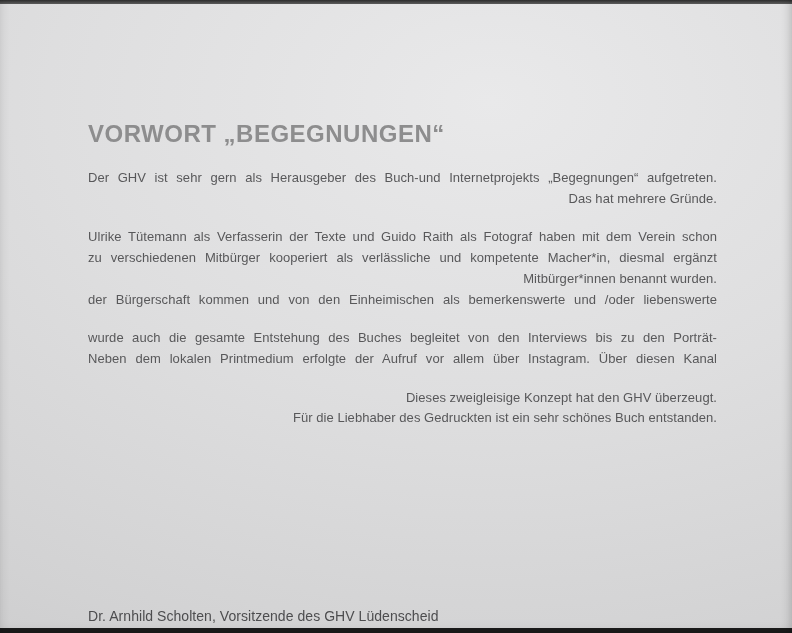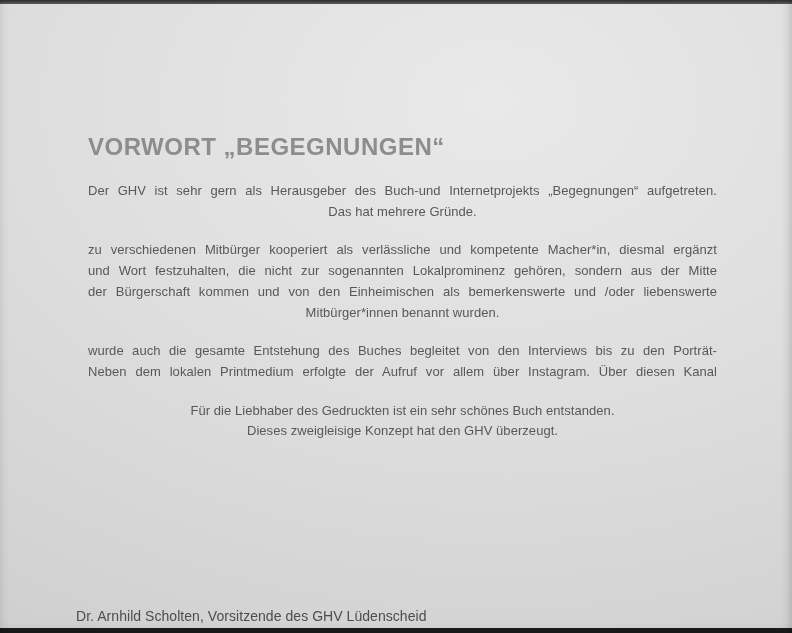--- a/index.html
+++ b/index.html
@@ -31,21 +31,21 @@
   }
   .edge-bottom {
     position: absolute;
     bottom: 0; left: 0; right: 0;
     height: 5px;
     background: #1c1c1c;
   }
   .content {
     position: absolute;
     left: 88px;
-    top: 133px;
+    top: 120px;
     width: 641px;
   }
   h1.title {
     margin: 0;
     font-size: 24px;
     line-height: 28px;
     font-weight: bold;
     color: #8d8d8e;
     letter-spacing: 0.5px;
   }
@@ -54,29 +54,29 @@
     color: #58585a;
     font-size: 13px;
     letter-spacing: 0.05px;
   }
   .body-text p {
     margin: 0 12px 18px 0;
   }
   .ln {
     display: block;
     line-height: 20.7px;
-    text-align: center;
+    text-align: right;
   }
   .ln.j {
     text-align: justify;
     text-align-last: justify;
   }
   .signature {
     position: absolute;
-    left: 76px;
+    left: 88px;
     bottom: 8px;
     font-size: 14px;
     line-height: 17px;
     color: #4d4d4f;
     letter-spacing: 0.05px;
   }
 </style>
 </head>
 <body>
 
@@ -85,34 +85,34 @@
 <main class="content">
   <h1 class="title">VORWORT „BEGEGNUNGEN“</h1>
 
   <div class="body-text">
     <p>
       <span class="ln j">Der GHV ist sehr gern als Herausgeber des Buch-und Internetprojekts  „Begegnungen“ aufgetreten.</span>
       <span class="ln">Das hat mehrere Gründe.</span>
     </p>
 
     <p>
+      <span class="ln j">Ulrike Tütemann als Verfasserin der Texte und Guido Raith als Fotograf haben mit dem Verein schon</span>
       <span class="ln j">zu verschiedenen Mitbürger kooperiert als verlässliche und kompetente  Macher*in, diesmal ergänzt</span>
-      <span class="ln j">und Wort festzuhalten, die nicht zur sogenannten Lokalprominenz gehören, sondern aus der Mitte</span>
+      <span class="ln">Mitbürger*innen benannt wurden.</span>
       <span class="ln j">der Bürgerschaft kommen und von den Einheimischen als bemerkenswerte  und /oder liebenswerte</span>
-      <span class="ln">Mitbürger*innen benannt wurden.</span>
     </p>
 
     <p>
       <span class="ln j">wurde auch die gesamte Entstehung des Buches begleitet von den Interviews bis zu den Porträt-</span>
       <span class="ln j">Neben dem lokalen Printmedium erfolgte der Aufruf vor allem über Instagram. Über diesen Kanal</span>
     </p>
 
     <p>
+      <span class="ln">Dieses zweigleisige Konzept hat den GHV überzeugt.</span>
       <span class="ln">Für die Liebhaber des Gedruckten ist ein sehr schönes Buch entstanden.</span>
-      <span class="ln">Dieses zweigleisige Konzept hat den GHV überzeugt.</span>
     </p>
   </div>
 </main>
 
 <div class="signature">Dr. Arnhild Scholten, Vorsitzende des GHV Lüdenscheid</div>
 
 <div class="edge-bottom"></div>
 <div class="vignette"></div>
 
 </body></html>

